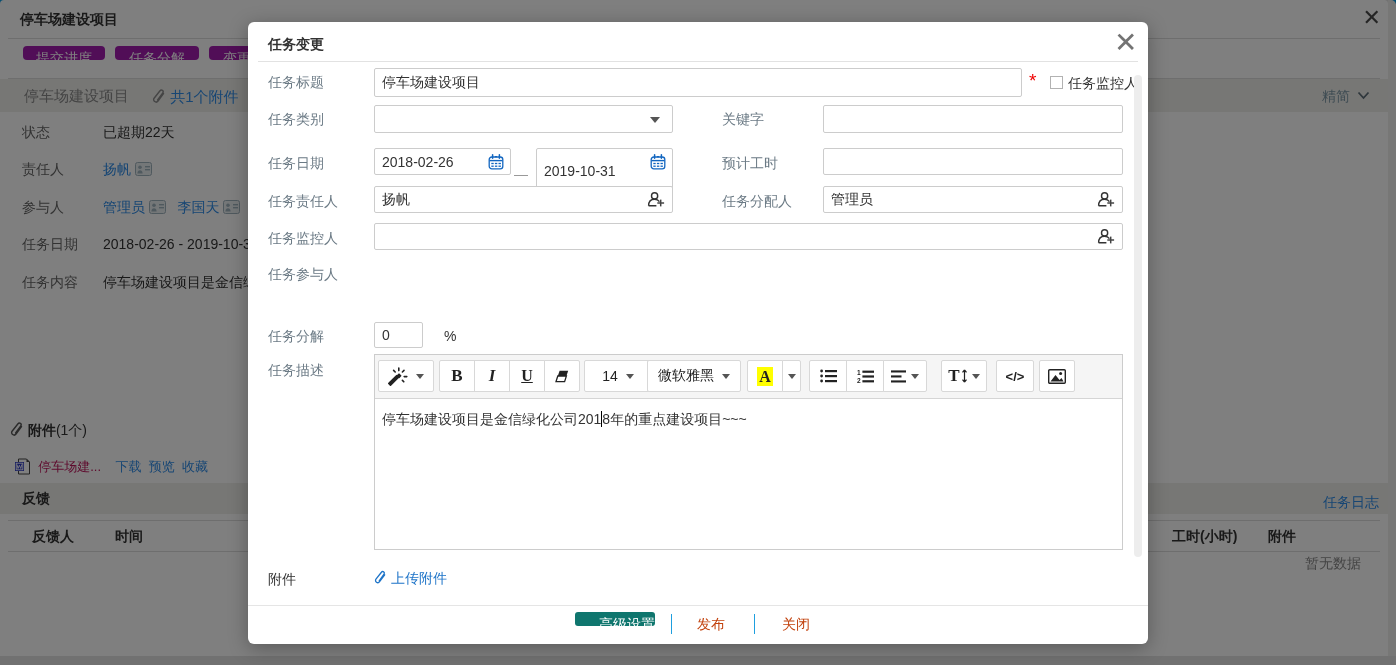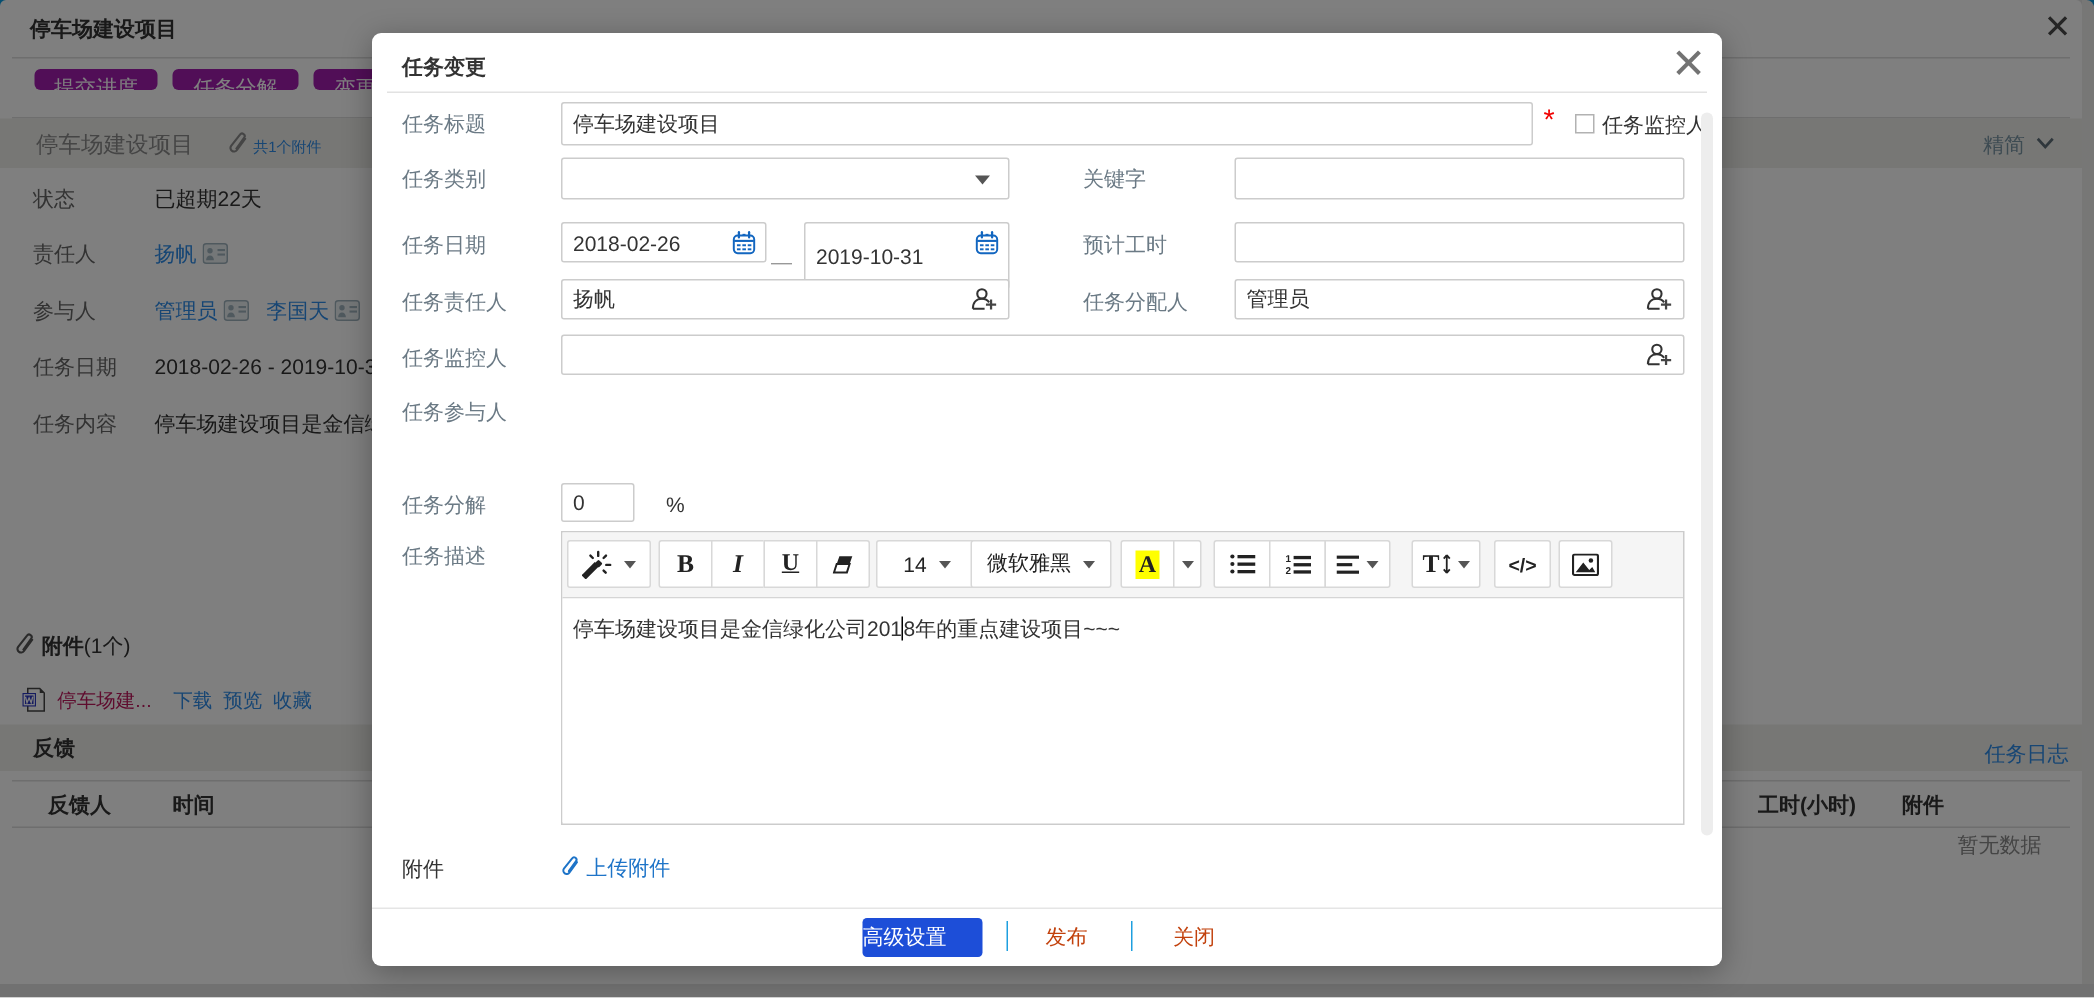--- a/index.html
+++ b/index.html
@@ -11,21 +11,21 @@
 #bgpage { position:absolute; left:0; top:0; width:1396px; height:665px; }
 .bluebit { position:absolute; background:#0c9ce0; width:7px; height:4px; top:0; }
 #panel { position:absolute; left:0; top:0; width:1388px; height:656px; background:#fff; border-radius:4px 4px 0 0; }
 #ptitle { position:absolute; left:20px; top:11px; font-size:14px; font-weight:bold; color:#333; }
 #pclose { position:absolute; right:7px; top:5px; font-size:22px; color:#4a4a4a; }
 .sep { position:absolute; left:8px; right:8px; height:0; border-top:1px solid #dcdcdc; }
 .bbtn { position:absolute; top:46px; height:14px; background:#a21caf; color:#fff; font-size:14px; line-height:25px; text-align:center; border-radius:4px; }
 #band1 { position:absolute; left:0; top:79px; width:1388px; height:33px; background:#efefeb; }
 #bigtitle { position:absolute; left:24px; top:87px; font-size:15px; color:#8a8a8a; }
 .link { color:#1e74c8; text-decoration:none; } #bgpage .link { color:#2e8ce8; }
-#att1 { position:absolute; left:152px; top:88px; font-size:10px; }
+#att1 { position:absolute; left:152px; top:88px; font-size:15px; }
 #jingjian { position:absolute; left:1322px; top:88px; font-size:14px; color:#7b96a5; }
 .flabel { position:absolute; left:22px; color:#666; font-size:14px; }
 .fval { position:absolute; left:103px; color:#333; font-size:14px; }
 #att2 { position:absolute; left:10px; top:422px; font-size:14px; color:#333; }
 #filerow { position:absolute; left:14px; top:458px; font-size:13px; }
 #band2 { position:absolute; left:0; top:483px; width:1388px; height:31px; background:#efefeb; }
 #fb { position:absolute; left:22px; top:490px; font-size:14px; font-weight:bold; color:#333; }
 #rizhi { position:absolute; left:1323px; top:494px; font-size:14px; }
 .thead { position:absolute; top:528px; font-weight:bold; font-size:14px; color:#333; }
 #thline1 { top:520px; } #thline2 { top:551px; }
@@ -40,21 +40,21 @@
 #mclose { position:absolute; left:866px; top:4px; font-size:28px; color:#737373; }
 #mhr { position:absolute; left:10px; right:10px; top:39px; border-top:1px solid #e2e2e2; }
 .mlabel { position:absolute; color:#6b7a85; font-size:14px; }
 .inp { position:absolute; border:1px solid #ccc; border-radius:2px; background:#fff; font-size:14px; color:#333; padding-left:7px; display:flex; align-items:center; }
 .L { left:126px; width:299px; } .R { left:575px; width:300px; } .W { left:126px; width:749px; }
 .gap { display:inline-block; width:13px; } .picon { position:absolute; right:7px; top:50%; margin-top:-9px; width:18px; height:18px; }
 .caret { width:0; height:0; border-left:5px solid transparent; border-right:5px solid transparent; border-top:6px solid #555; }
 #scrollbar { position:absolute; left:886px; top:53px; width:8px; height:482px; background:#ededed; border-radius:4px; }
 #mfooterline { position:absolute; left:0px; right:0px; top:583px; border-top:1px solid #e5e5e5; }
 #mfooter { position:absolute; left:0; top:584px; width:900px; height:38px; }
-#advbtn { position:absolute; left:327px; top:6px; width:80px; height:26px; background:#1d4ed8; color:#fff; border-radius:3px; text-align:left; line-height:25px; font-size:14px; }
+#advbtn { position:absolute; left:327px; top:6px; width:80px; height:14px; background:#0f766e; color:#fff; border-radius:3px; text-align:right; line-height:25px; font-size:14px; }
 .fsep { position:absolute; top:8px; width:1px; height:20px; background:#1e9fdf; }
 .flink { position:absolute; top:10px; font-size:14px; color:#c2410c; }
 
 
 #editor { position:absolute; left:126px; top:332px; width:749px; height:196px; border:1px solid #ccc; }
 #toolbar { position:absolute; left:0; top:0; width:747px; height:44px; background:#f5f5f5; border-bottom:1px solid #d5d5d5; }
 .tbtn { position:absolute; top:5px; height:32px; border:1px solid #d8d8d8; background:#fff; border-radius:2px; display:flex; align-items:center; justify-content:center; font-size:14px; color:#222; }
 #econtent { position:absolute; left:0; top:44px; width:747px; height:149px; background:#fff; font-size:14px; color:#333; padding:12px 8px 0 7px; }
 </style>
 </head>

